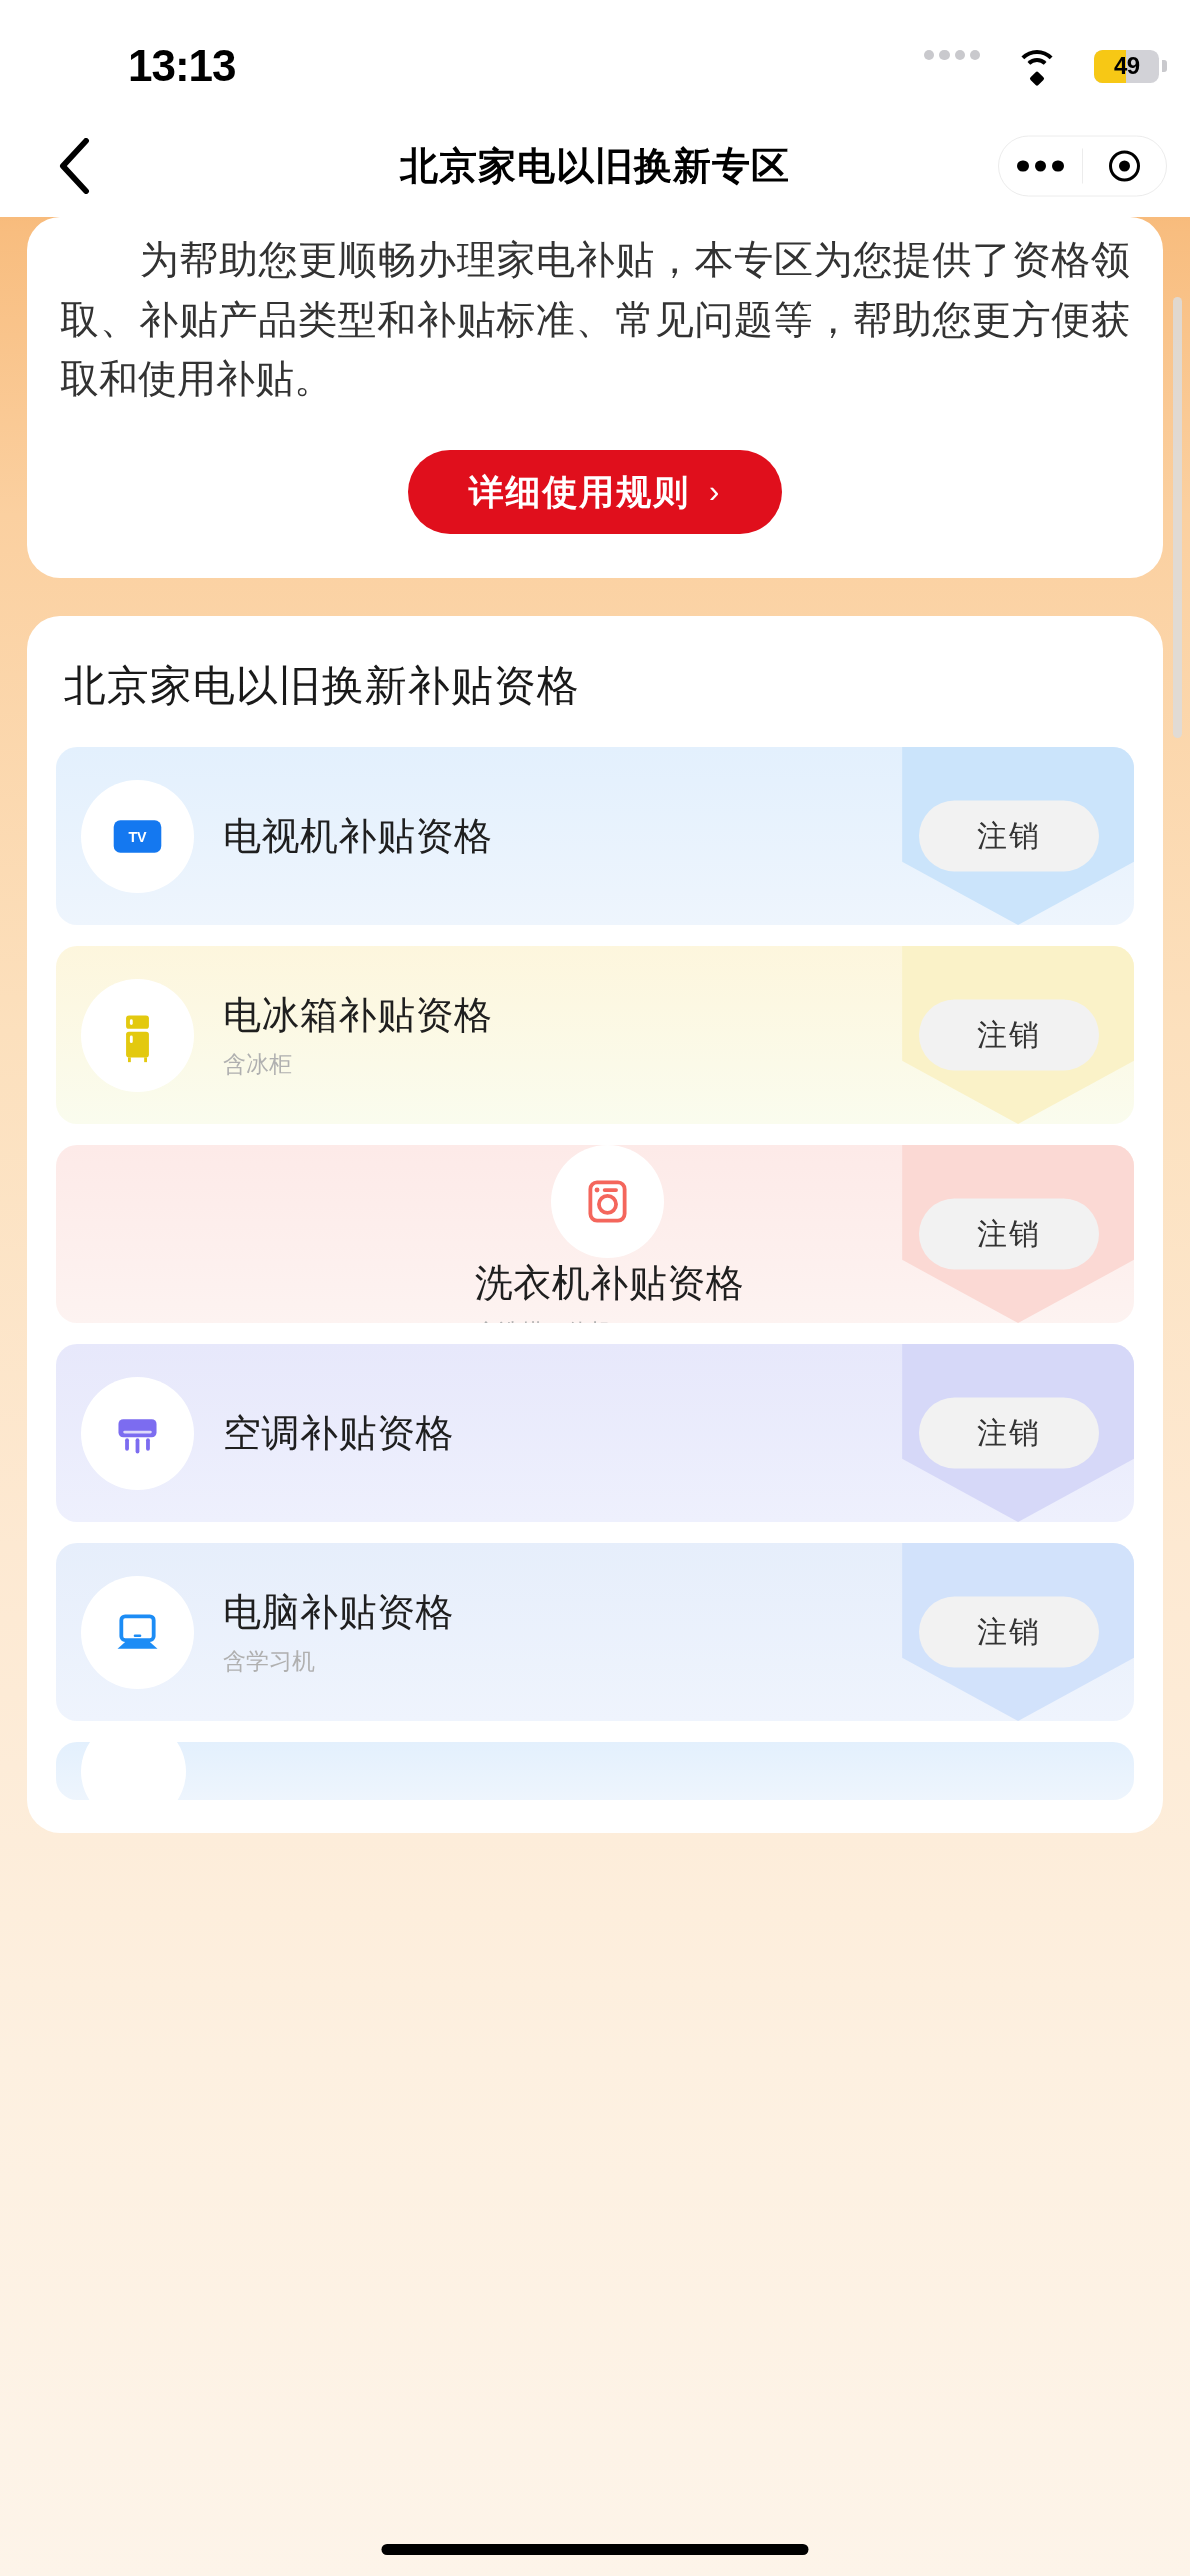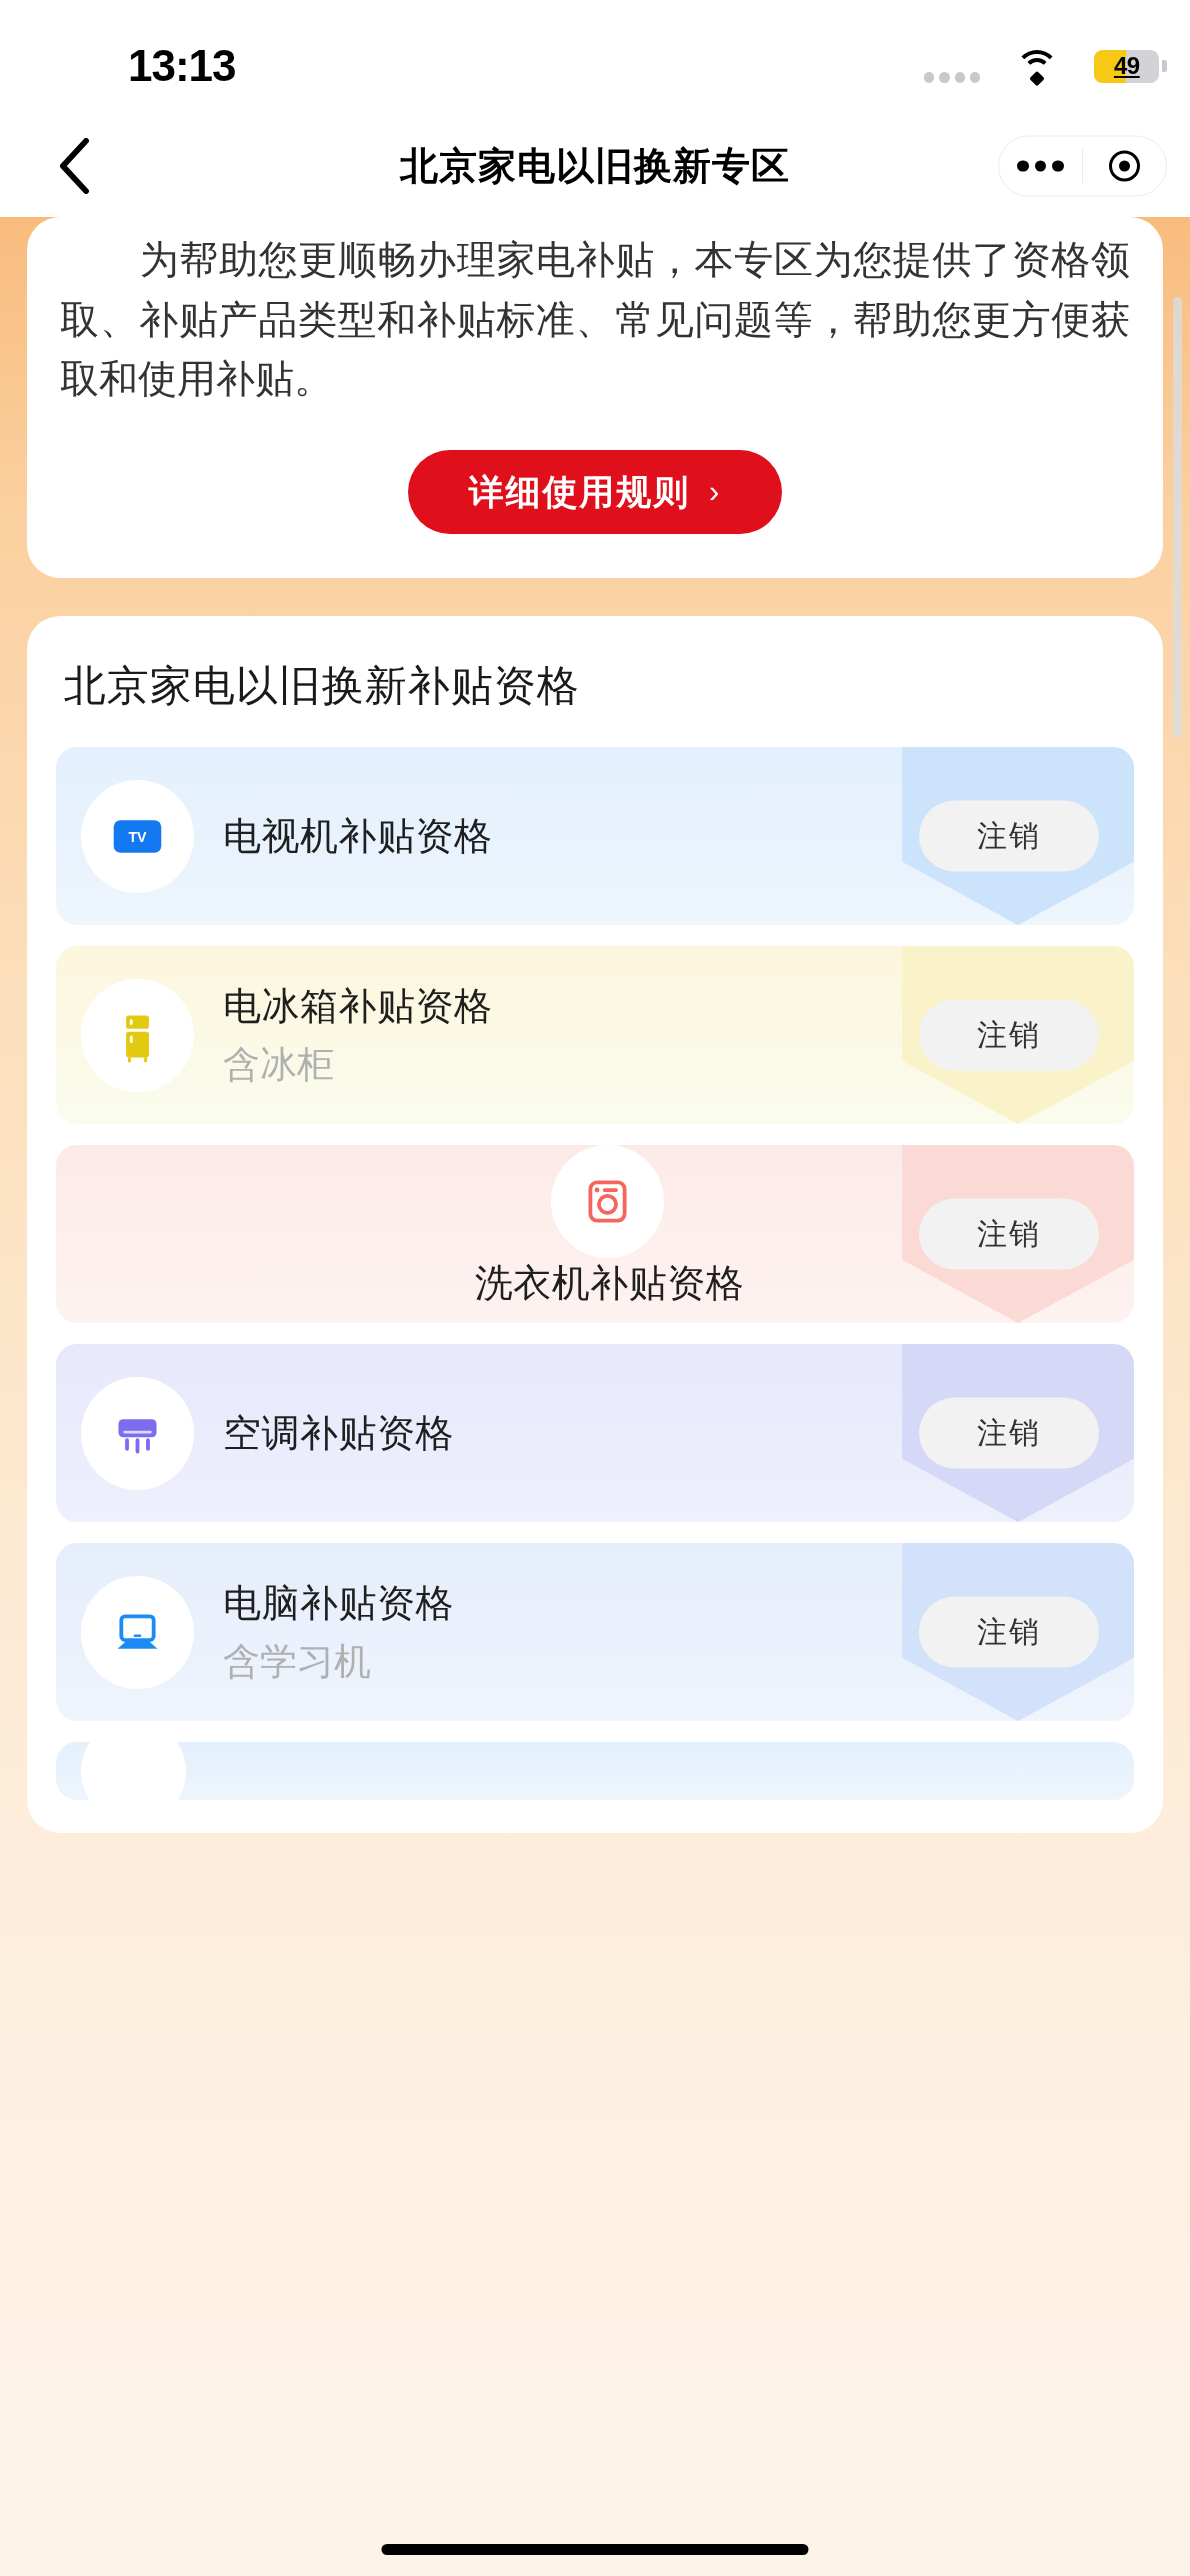--- a/index.html
+++ b/index.html
@@ -18,21 +18,21 @@
   
   .statusbar {
     position:absolute; top:0; left:0; width:1190px; height:115px;
     background:#fff; display:flex; align-items:center;
     padding:0 69px 0 82px; justify-content:space-between;margin-left:46px;
   }
   .status-time {
     font-size:44px; font-weight:700; color:#000;
     letter-spacing:-1px; padding-top:17px;
   }
-  .status-right { display:flex; align-items:flex-end; gap:35px; padding-top:17px;text-decoration:underline; }
+  .status-right { display:flex; align-items:flex-start; gap:35px; padding-top:17px; }
   .sig-dots { display:flex; align-items:flex-end; gap:4.8px; }
   .sig-dots i { display:block; width:10.5px; height:10.5px; border-radius:50%; background:#c9c9cd; }
   .wifi { position:relative; width:44px; height:33px; }
   .wifi .arc {
     position:absolute; left:50%; transform:translateX(-50%);
     border:4.8px solid #000; border-bottom-color:transparent;
     border-left-color:transparent; border-right-color:transparent;
     border-radius:50%;
   }
   .wifi .a1 { width:44px; height:44px; top:0; }
@@ -121,21 +121,21 @@
     position:relative; height:178px; border-radius:21px;
     display:flex; align-items:center; margin-bottom:21px; overflow:hidden;
   }
   .qrow .icon-circle {
     width:113px; height:113px; border-radius:50%; background:#fff;
     margin-left:25px; display:flex; align-items:center; justify-content:center;
     flex:0 0 auto; z-index:2;
   }
   .qrow .texts { margin-left:29px; z-index:2; }
   .qrow .qname { font-size:38px; color:#1f1f1f; letter-spacing:0.5px; }
-  .qrow .qsub { font-size:37px; color:#b0b0b0; margin-top:7.7px; }
+  .qrow .qsub { font-size:23px; color:#b0b0b0; margin-top:7.7px; }
 
   .shield {
     position:absolute; right:0; top:0; width:251px; height:178px; z-index:1;
   }
   .shield svg { display:block; width:100%; height:100%; }
 
   .cancel-btn {
     position:absolute; right:35px; top:50%; transform:translateY(-50%);
     background:#f2f2f2; border:none; border-radius:42px;
     width:180px; height:71px; font-size:30px; color:#333; z-index:3;

